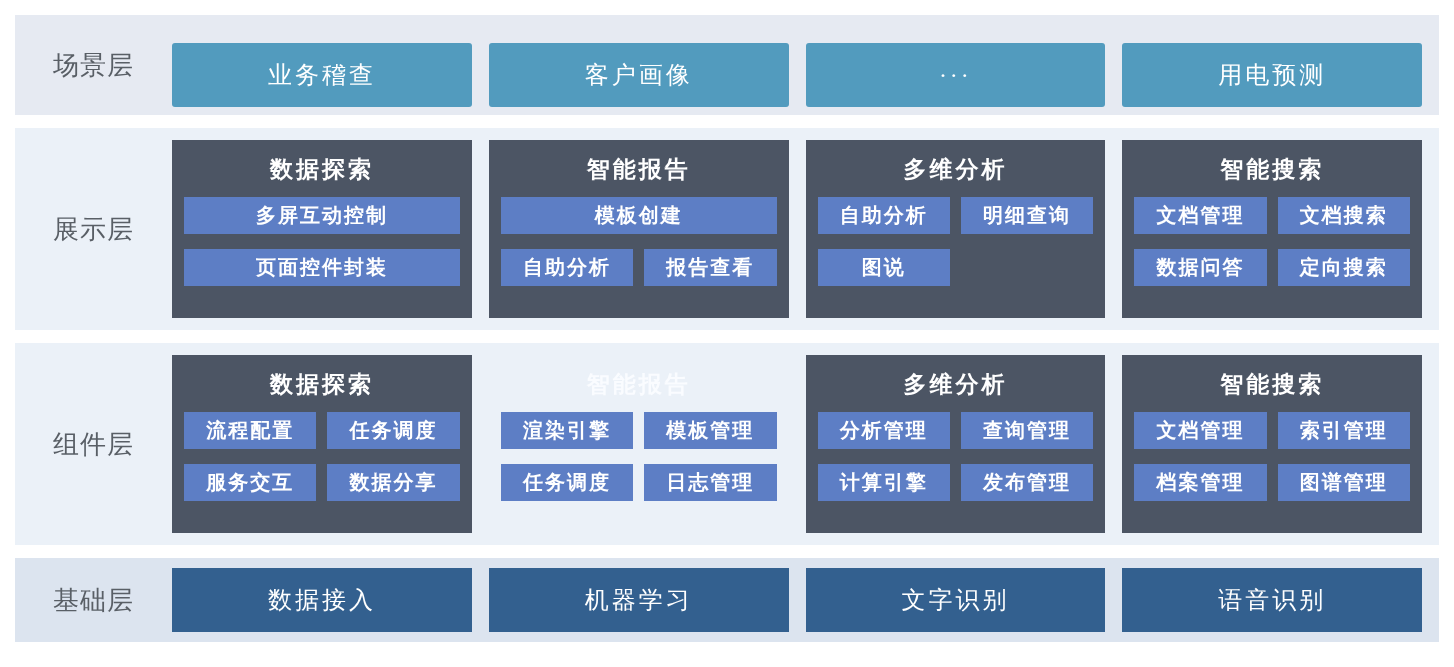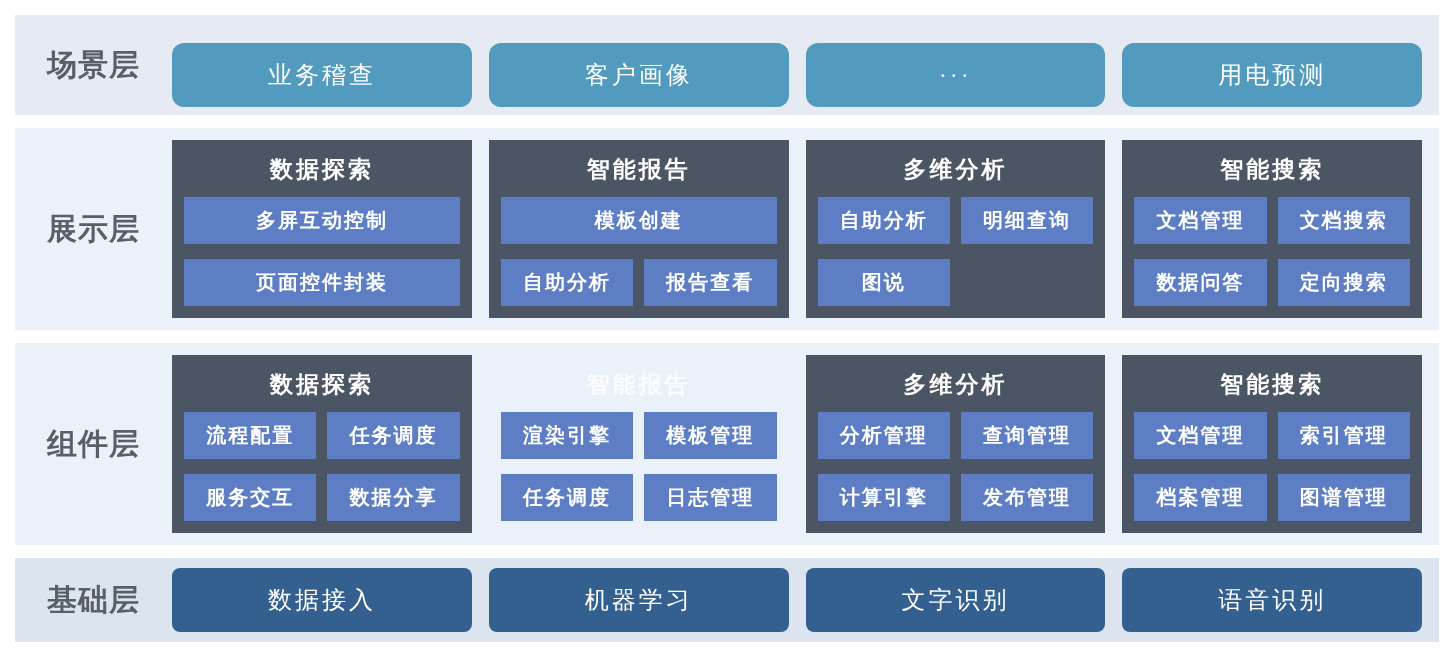--- a/index.html
+++ b/index.html
@@ -26,22 +26,22 @@
   .band-display   { height: 202px; }
   .band-component { height: 202px; }
   .band-base      { height: 84px; }
 
   .layer-label {
     width: 157px;
     flex: 0 0 157px;
     display: flex;
     align-items: center;
     justify-content: center;
-    font-weight: bold;
-    font-size: 30px;
+    font-weight: normal;
+    font-size: 26px;
     letter-spacing: 1px;
     color: var(--label-color, #595f66);
   }
   .band-content {
     flex: 1;
     display: grid;
     grid-template-columns: repeat(4, 1fr);
     column-gap: 17px;
     padding-right: 17px;
     align-items: center;
@@ -50,22 +50,22 @@
   .big-btn {
     height: 64px;
     display: flex;
     align-items: center;
     justify-content: center;
     color: #ffffff;
     font-family: "Liberation Serif", "DejaVu Serif", serif;
     font-size: 24px;
     letter-spacing: 3px;
   }
-  .big-btn.scene { background: var(--scene-btn, #529bbe); border-radius: 12px; margin-top: 20px; }
-  .big-btn.base  { background: var(--base-btn, #33608f); border-radius: 8px; }
+  .big-btn.scene { background: var(--scene-btn, #529bbe); border-radius: 3px; margin-top: 20px; }
+  .big-btn.base  { background: var(--base-btn, #33608f); border-radius: 0; }
 
   
   .card {
     height: 178px;
     box-sizing: border-box;
     background: var(--card-bg, #4c5564);
     padding: 8px 12px 0 12px;
     font-weight: bold;
   }
   .card.ghost { background: transparent; }
@@ -79,21 +79,21 @@
     letter-spacing: 3px;
   }
   .card.ghost .card-title { color: var(--ghost-title, #fafcff); }
   .card-grid {
     display: grid;
     grid-template-columns: 1fr 1fr;
     gap: 15px 11px;
     margin-top: 5px;
   }
   .item {
-    height: 47px;
+    height: 37px;
     display: flex;
     align-items: center;
     justify-content: center;
     background: var(--item-bg, #5d7ec5);
     color: #ffffff;
     font-family: "Liberation Serif", "DejaVu Serif", serif;
     font-size: 20px;
     letter-spacing: 2px;
     white-space: nowrap;
   }

